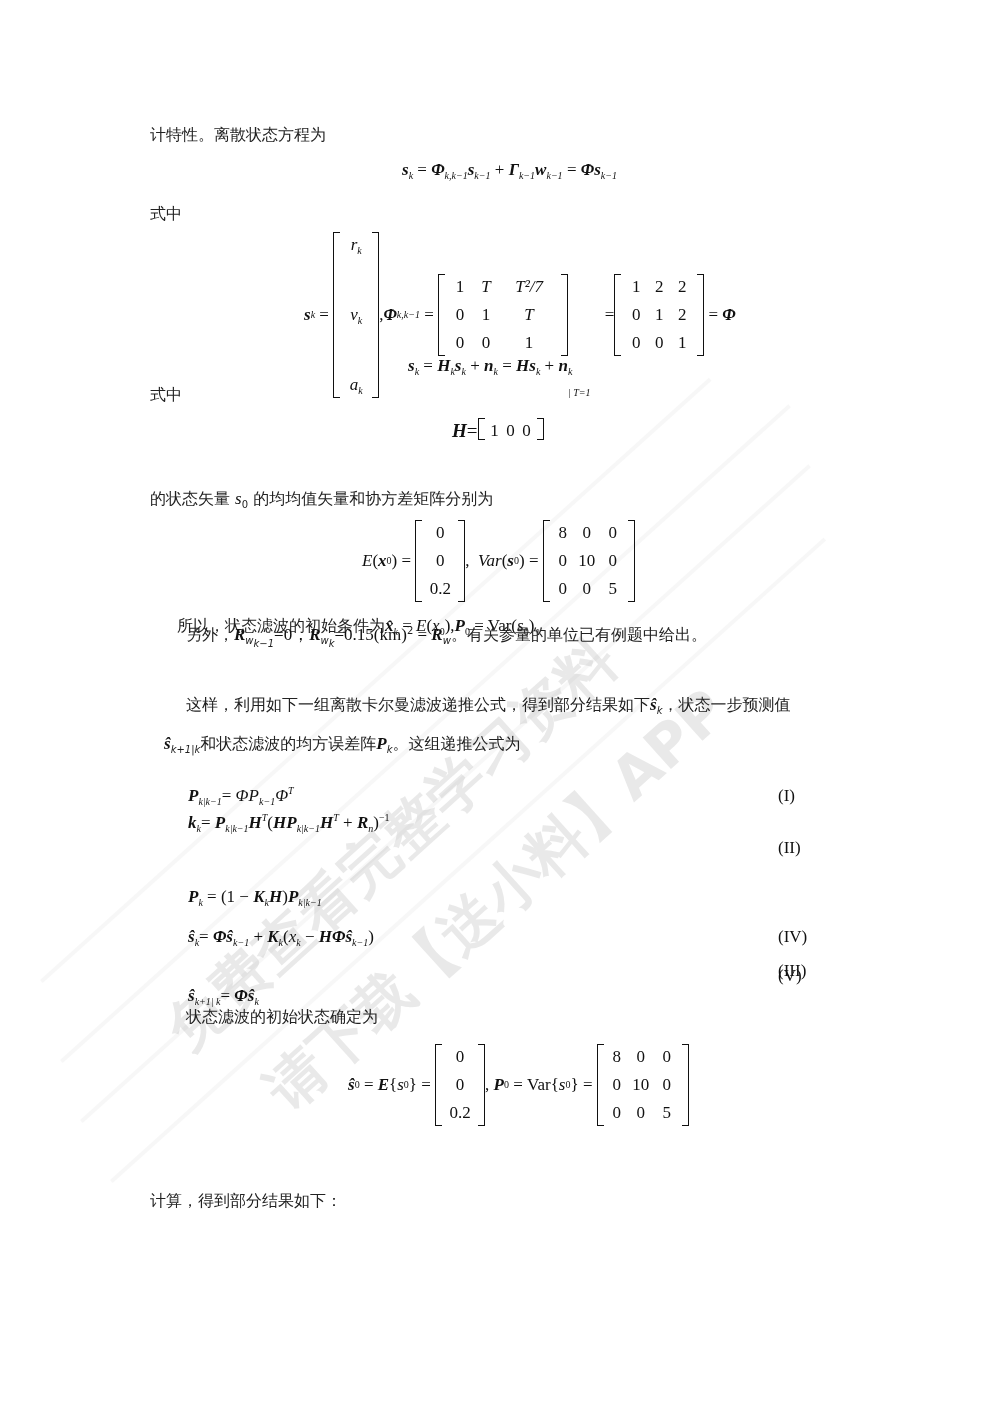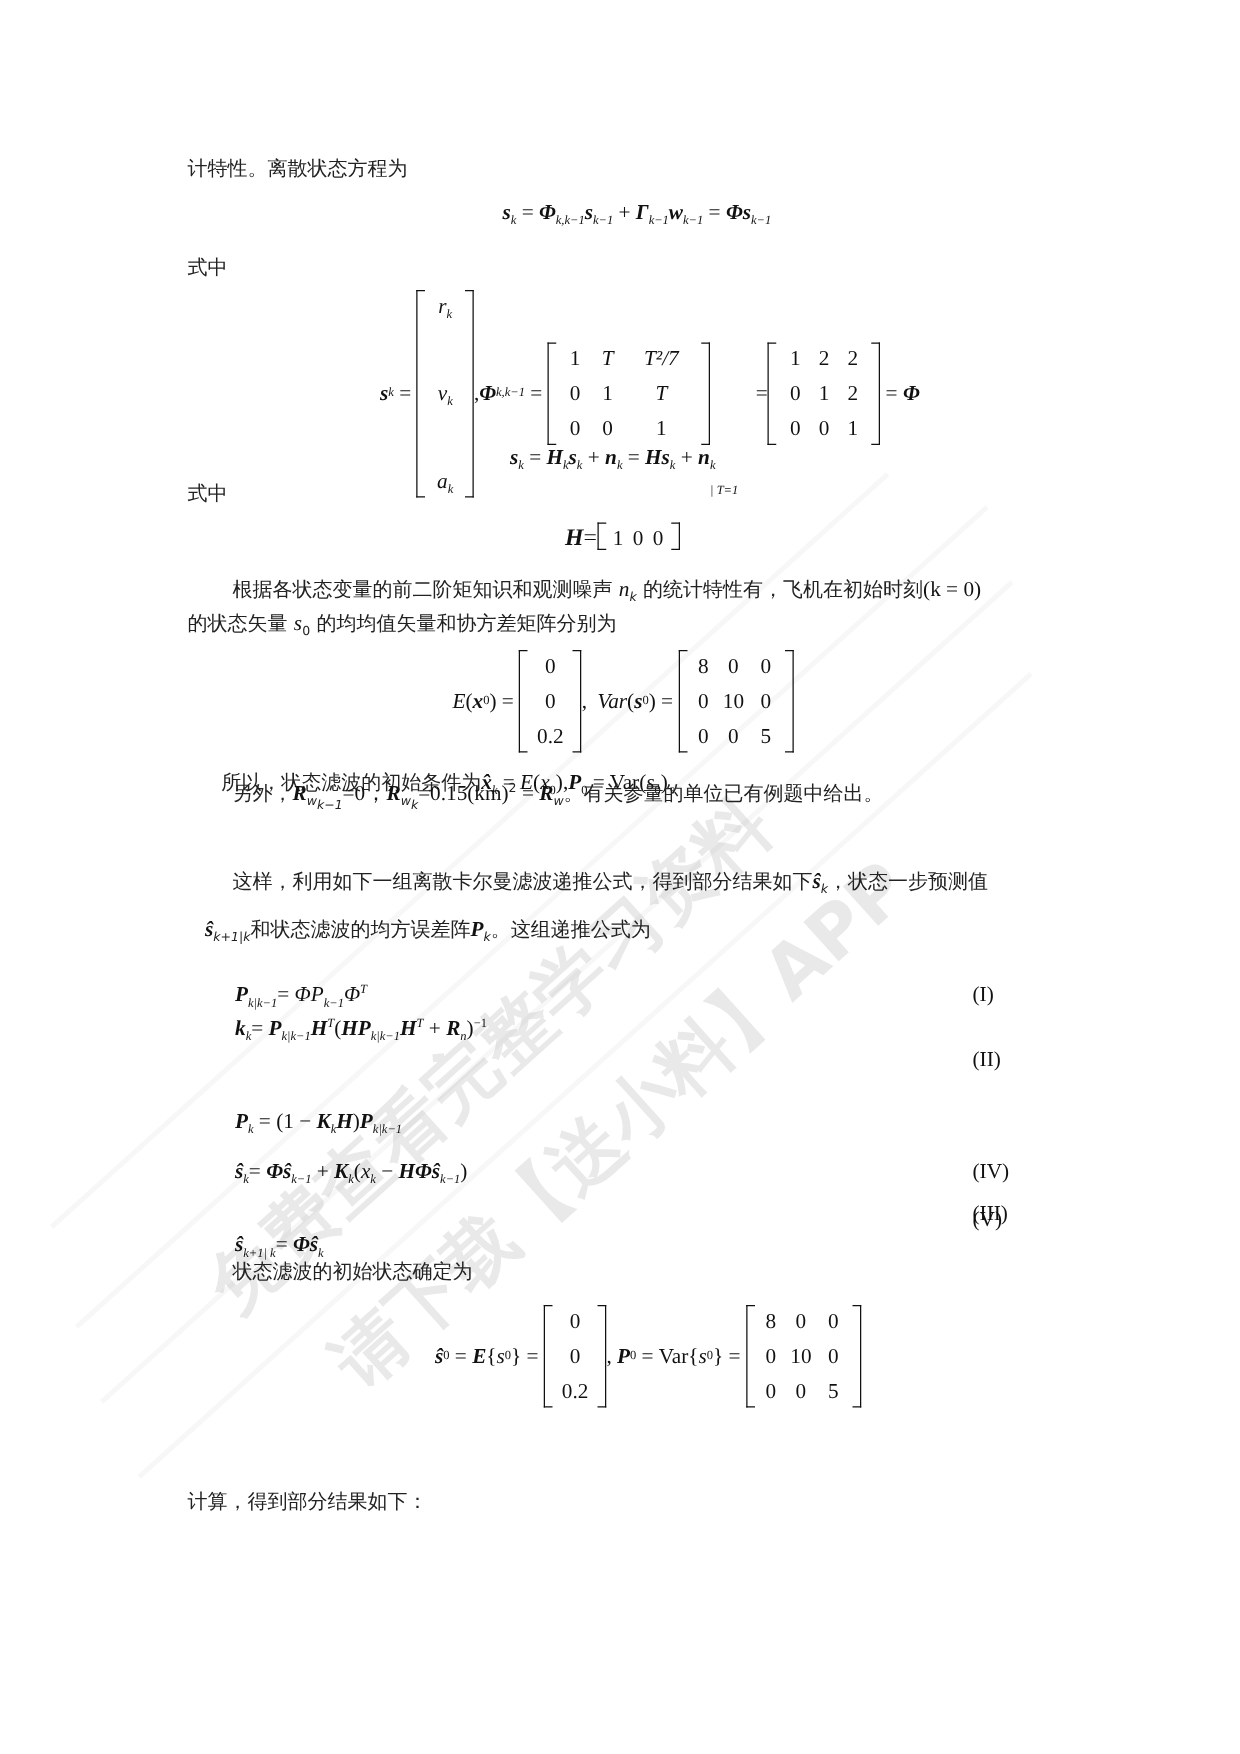--- a/index.html
+++ b/index.html
@@ -109,23 +109,20 @@
         <span class="brk l" style="height:20px;"></span>
       <span class="grid" style="grid-template-columns:16px 16px 16px;padding:0 2px;">
         <span>1</span>
           <span>0</span>
           <span>0</span>
       </span>
       <span class="brk r" style="height:20px;"></span>
       </span>
   </div>
 
-  <div class="txt cn" style="left:186px;top:461px;">
-    <span>根据各状态变量的前二阶矩知识和观测噪声 </span><span class="m i">n</span><sub class="i">k</sub><span> 的统计特性有，飞机在初始时刻</span><span class="m">(k = 0)</span>
-  </div>
   <div class="txt cn" style="left:150px;top:488px;">
     <span>的状态矢量 </span><span class="m i">s</span><sub>0</sub><span> 的均均值矢量和协方差矩阵分别为</span>
   </div>
 
   <div class="eq" style="left:362px;top:520px;display:flex;align-items:center;">
     <span class="i">E</span>(<span class="b">x</span><sub>0</sub>)&nbsp;=&nbsp;
     <span class="mat">
       <span class="brk l"></span>
       <span class="grid" style="grid-template-columns:28px;">
         <span>0</span>

